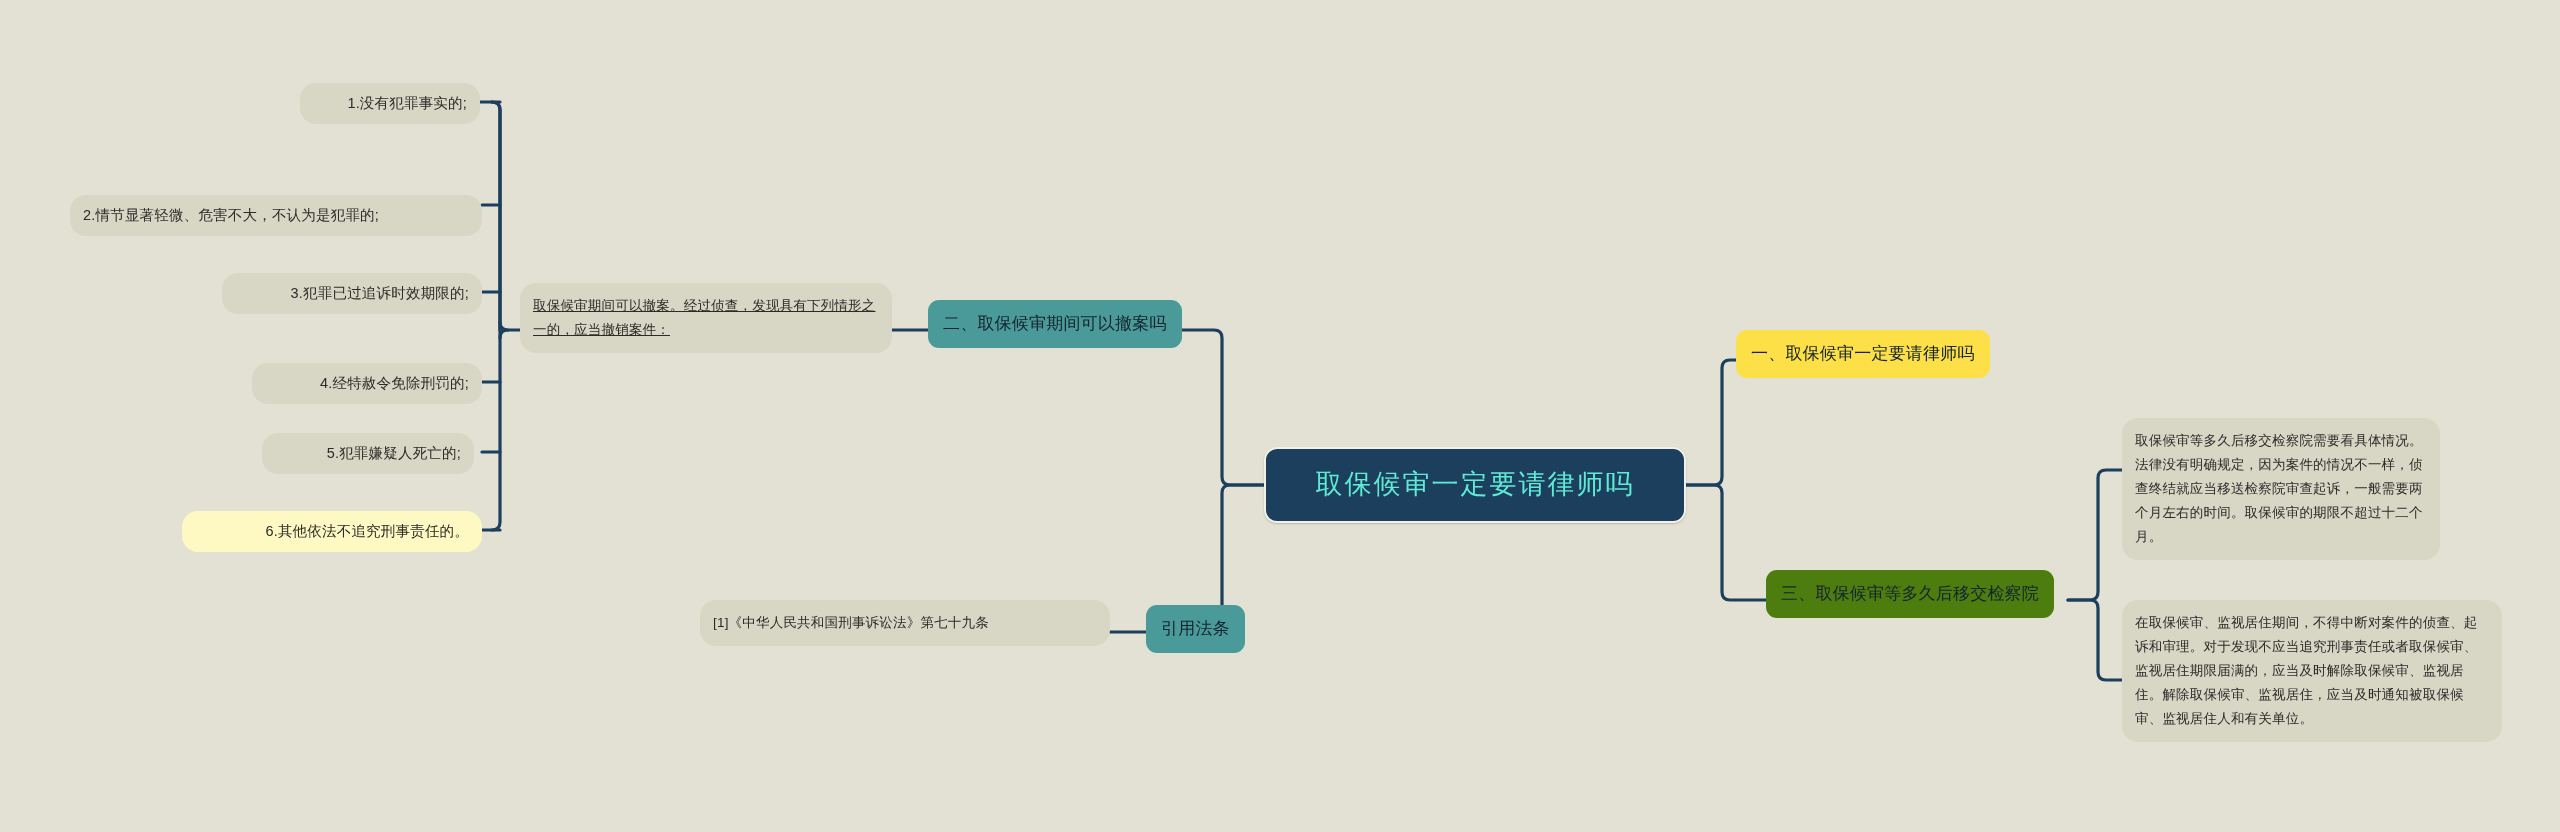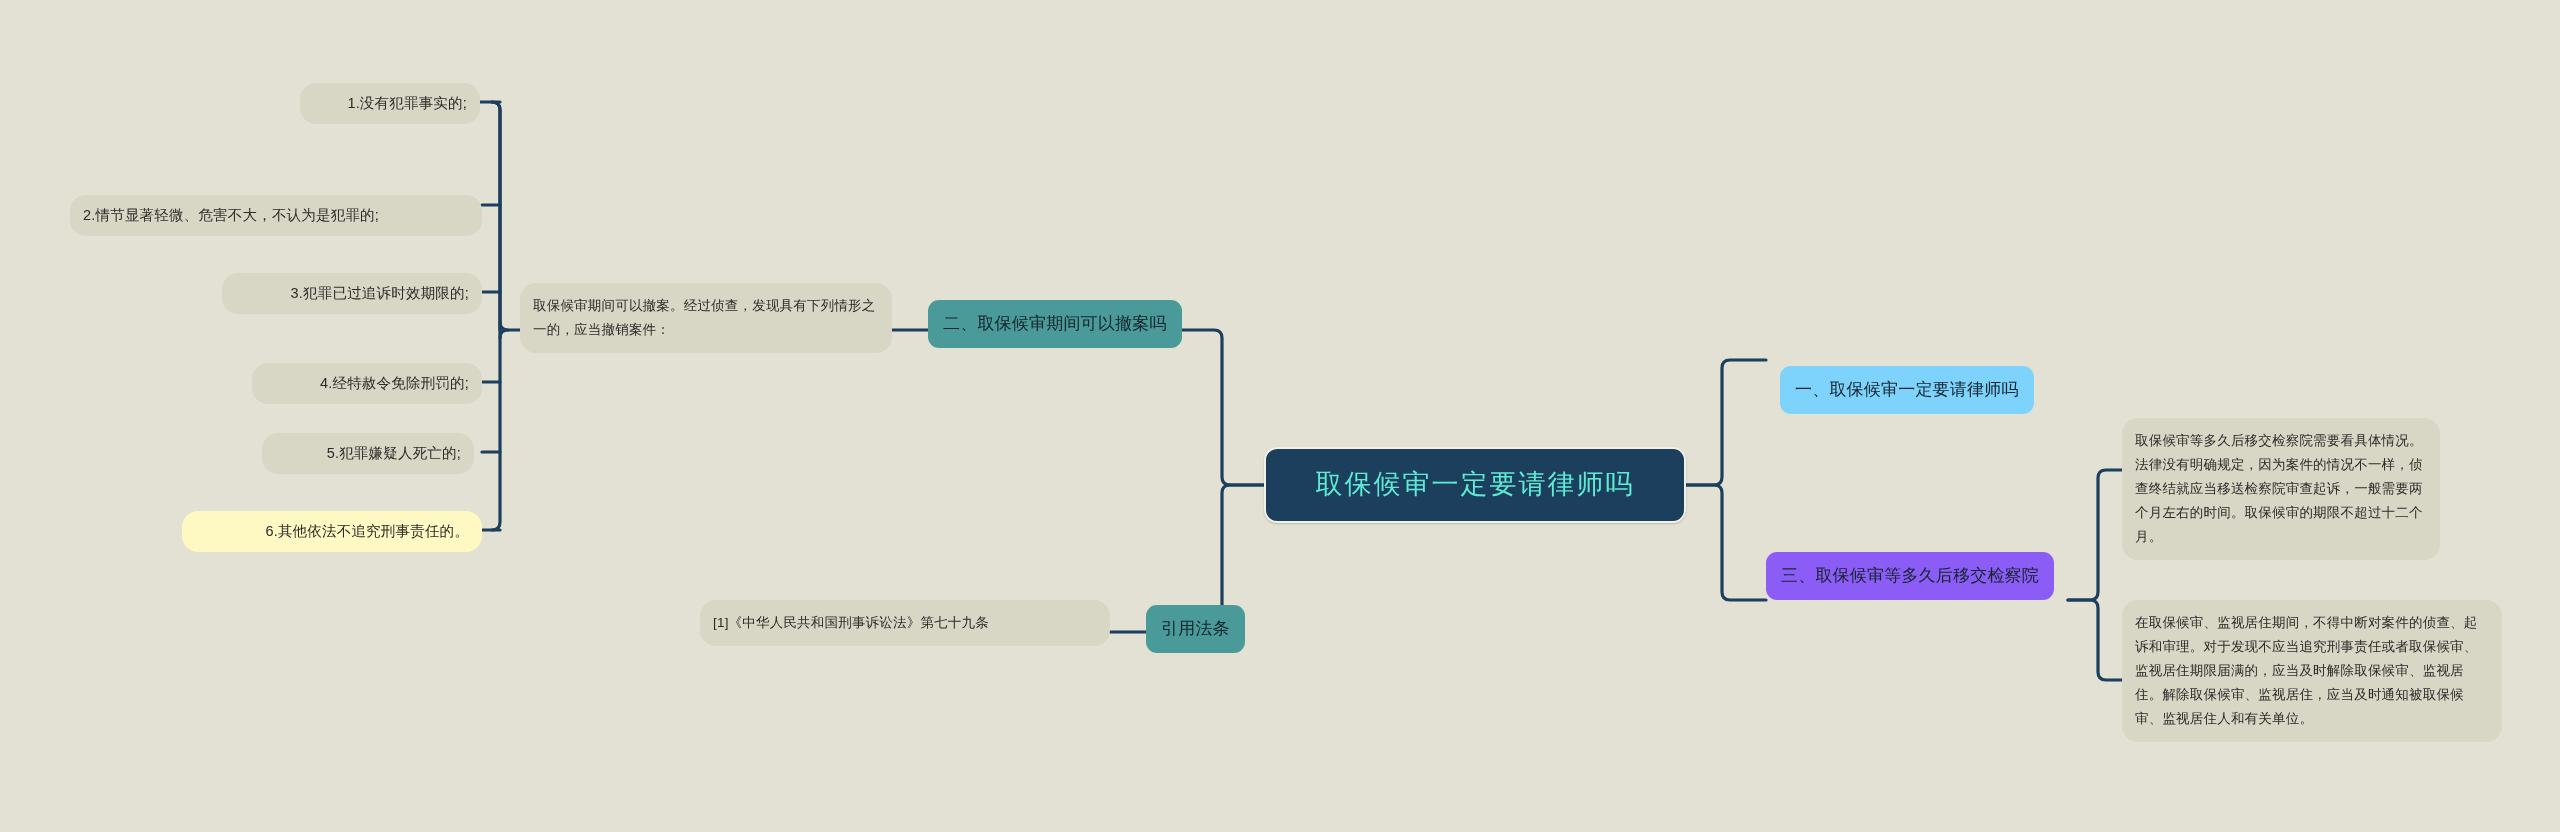--- a/index.html
+++ b/index.html
@@ -110,45 +110,45 @@
   </div>
 
   <div class="node leaf right-align" style="left: 262px; top: 433px; width: 212px; background: rgb(216, 214, 197);">
     <span>5.犯罪嫌疑人死亡的;</span>
   </div>
 
   <div class="node leaf right-align" style="left: 182px; top: 511px; width: 300px; background: #fef9c3; align-items: center;">
     <span>6.其他依法不追究刑事责任的。</span>
   </div>
 
-  <div class="node leaf para" style="left: 520px; top: 283px; width: 372px; background: rgb(216, 214, 197);">
+  <div class="node leaf para" style="left: 520px; top: 283px; width: 372px; background: rgb(216, 214, 197); text-decoration: underline;">
     <span>取保候审期间可以撤案。经过侦查，发现具有下列情形之一的，应当撤销案件：</span>
   </div>
 
   <div class="node topic" style="left: 928px; top: 300px; background: rgb(74, 154, 154);">
     <span>二、取保候审期间可以撤案吗</span>
   </div>
 
   <div class="node leaf para" style="left: 700px; top: 600px; width: 410px; background: rgb(216, 214, 197);">
     <span>[1]《中华人民共和国刑事诉讼法》第七十九条</span>
   </div>
 
   <div class="node topic" style="left: 1146px; top: 605px; background: rgb(74, 154, 154);">
     <span>引用法条</span>
   </div>
 
   <div class="node center" style="left: 1264px; top: 447px; width: 422px; height: 76px; background: rgb(29, 63, 94); color: #5eead4;">
     <span>取保候审一定要请律师吗</span>
   </div>
 
-  <div class="node topic" style="left: 1780px; top: 330px; background: #7dd3fc; margin-top: 36px;">
+  <div class="node topic" style="left: 1736px; top: 330px; background: #fde047;">
     <span>一、取保候审一定要请律师吗</span>
   </div>
 
-  <div class="node topic" style="left: 1766px; top: 552px; background: #8b5cf6;">
+  <div class="node topic" style="left: 1766px; top: 570px; background: #4d7c0f;">
     <span>三、取保候审等多久后移交检察院</span>
   </div>
 
   <div class="node leaf para" style="left: 2122px; top: 418px; width: 318px; background: rgb(216, 214, 197);">
     <span>取保候审等多久后移交检察院需要看具体情况。法律没有明确规定，因为案件的情况不一样，侦查终结就应当移送检察院审查起诉，一般需要两个月左右的时间。取保候审的期限不超过十二个月。</span>
   </div>
 
   <div class="node leaf para" style="left: 2122px; top: 600px; width: 380px; background: rgb(216, 214, 197);">
     <span>在取保候审、监视居住期间，不得中断对案件的侦查、起诉和审理。对于发现不应当追究刑事责任或者取保候审、监视居住期限届满的，应当及时解除取保候审、监视居住。解除取保候审、监视居住，应当及时通知被取保候审、监视居住人和有关单位。</span>
   </div>

